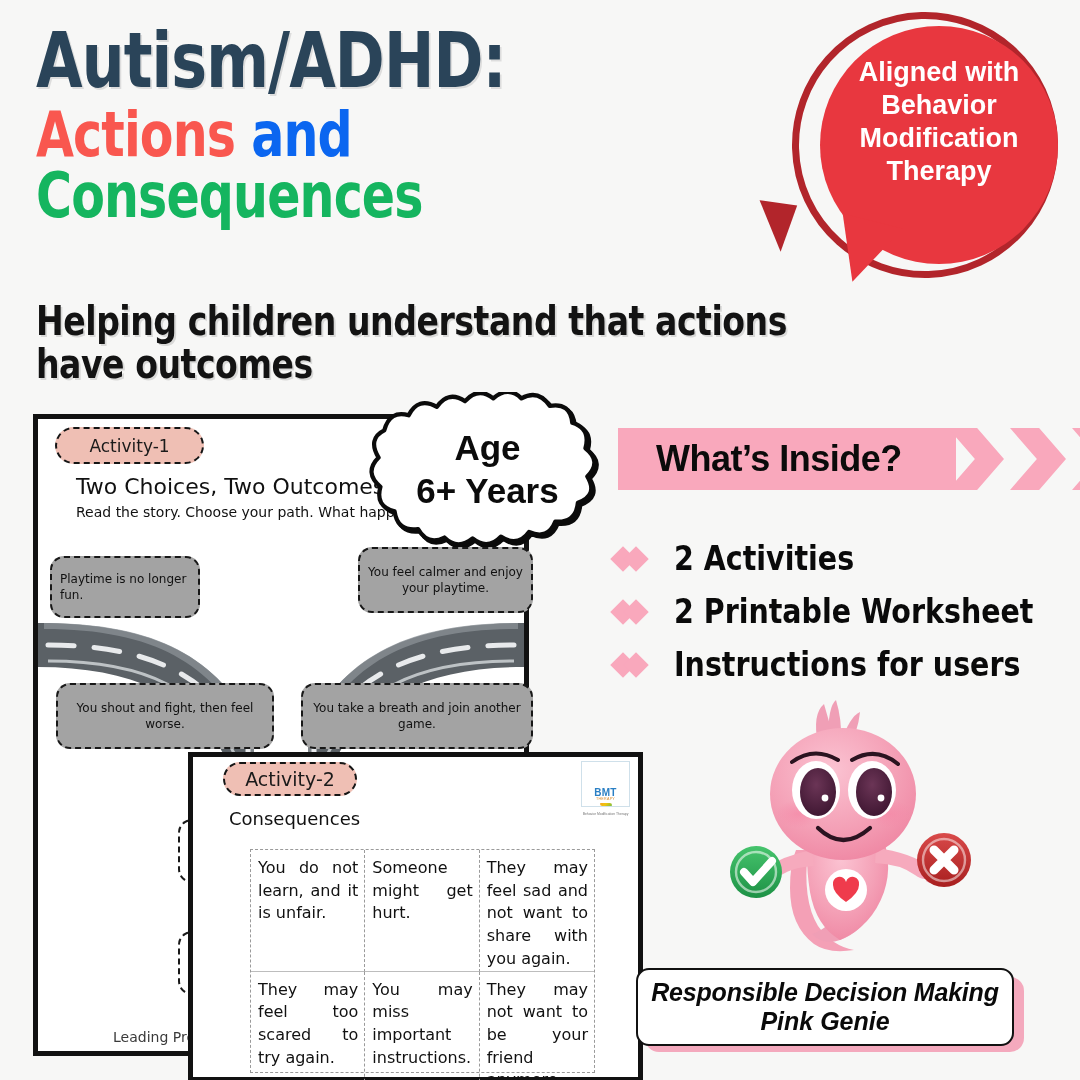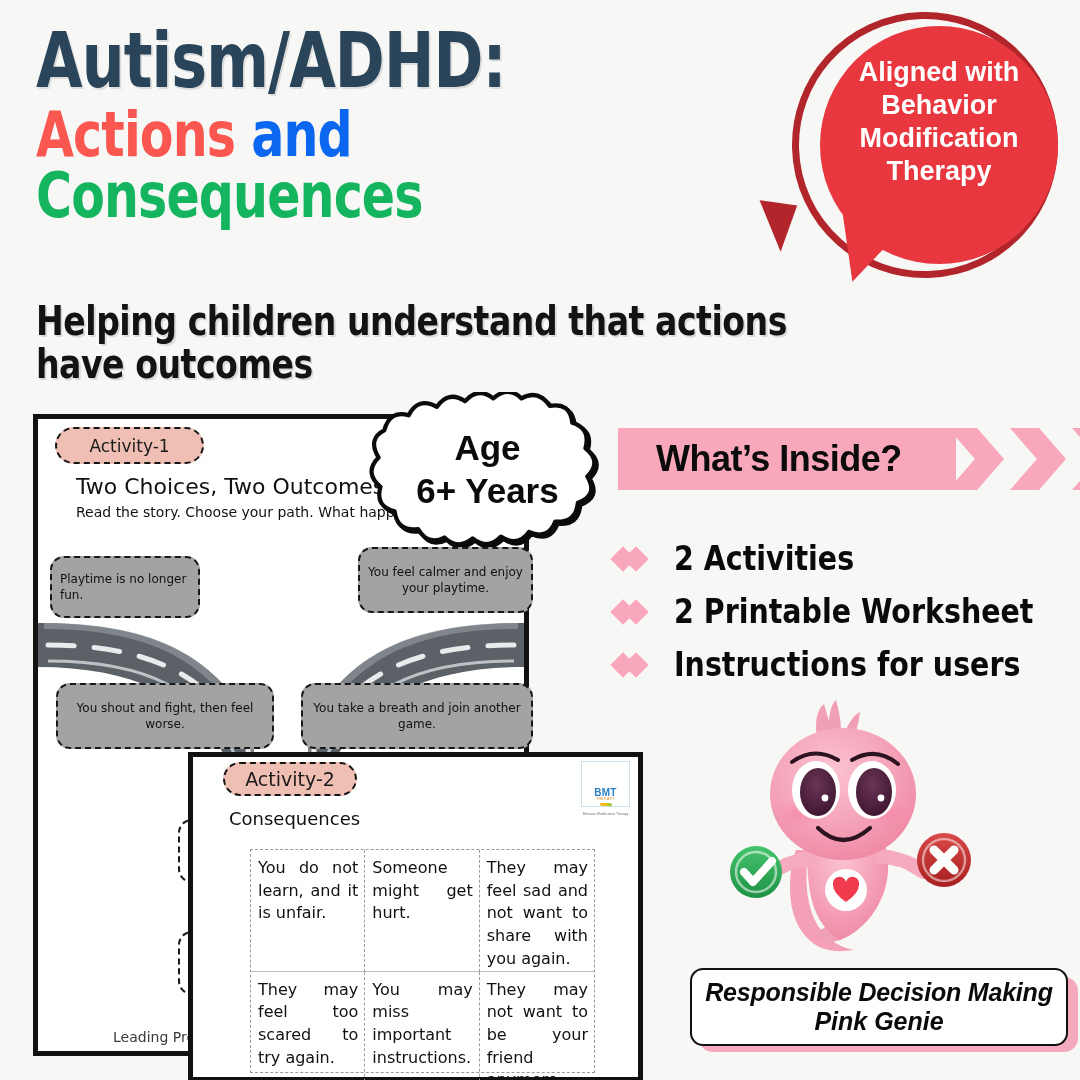--- a/index.html
+++ b/index.html
@@ -190,21 +190,21 @@
   .wi-txt{
     font-family:"DejaVu Sans Condensed","Liberation Sans",sans-serif;
     font-weight:bold;font-size:33px;color:#0a0a0a;white-space:nowrap;
     transform:scaleX(.96);transform-origin:left center;
   }
 
   
   .genie{position:absolute;left:700px;top:700px;width:300px;height:280px;}
 
   
-  .rb{position:absolute;left:690px;top:968px;width:388px;height:84px;}
+  .rb{position:absolute;left:636px;top:968px;width:388px;height:84px;}
   .rb-shadow{position:absolute;left:9px;top:9px;width:379px;height:75px;background:#f4a9bd;border-radius:14px;}
   .rb-box{
     position:absolute;left:0;top:0;width:374px;height:74px;
     background:#fff;border:2.2px solid #111;border-radius:13px;
     display:flex;flex-direction:column;align-items:center;justify-content:center;
   }
   .rb-l1{font-weight:bold;font-style:italic;font-size:25px;color:#0a0a0a;letter-spacing:-.2px;}
   .rb-l2{font-weight:bold;font-style:italic;font-size:25px;color:#0a0a0a;}
 </style>
 </head>

